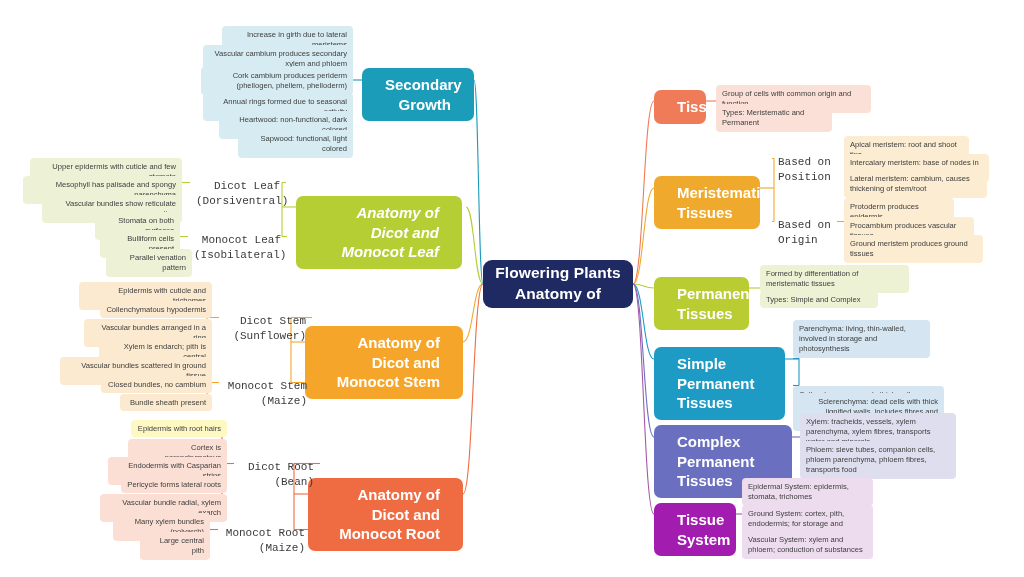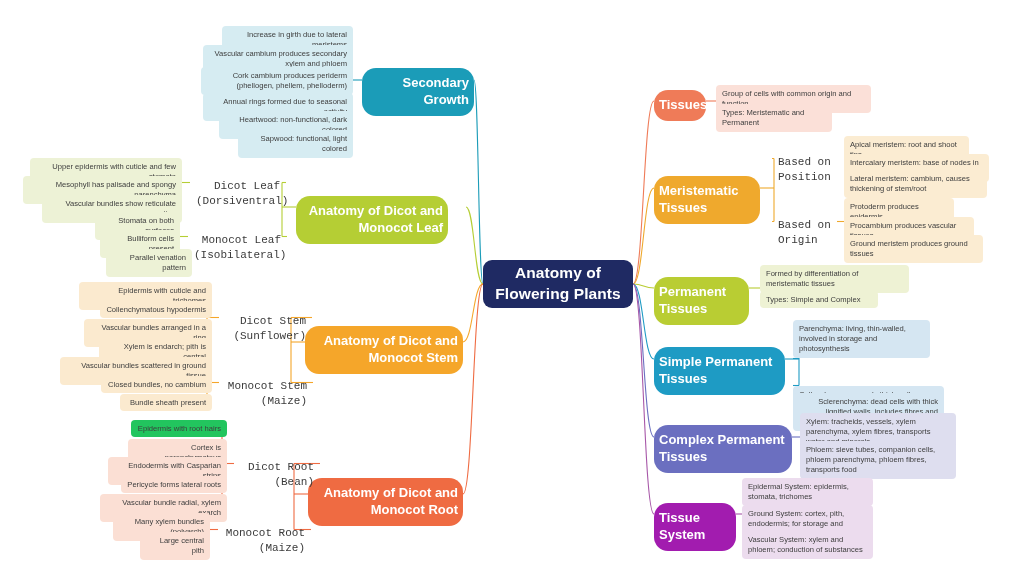--- a/index.html
+++ b/index.html
@@ -21,23 +21,23 @@
     background:#1f2a63;color:#ffffff;
     border-radius:9px;
     font-size:15.5px;font-weight:600;line-height:1.35;
     text-align:center;justify-content:center;
     padding:9px 12px;
     letter-spacing:.1px;
   }
 
   
   .b1{
-    border-radius:14px;color:#ffffff;
-    font-size:13px;font-weight:700;line-height:1.3;
-    padding:7px 5px;
+    border-radius:7px;color:#ffffff;
+    font-size:15px;font-weight:700;line-height:1.3;
+    padding:7px 23px;
   }
 
   
   .b2{
     font-size:11px;color:#3a3a3a;line-height:1.35;
     padding:3px 6px;border-radius:4px;font-family:Liberation Mono, monospace;
   }
 
   
   .b3{
@@ -147,22 +147,22 @@
       <path d="M 633 284 C 643.5 284, 643.5 514, 654 514" fill="none" stroke="#a757a8" stroke-width="1.1"></path>
       <path d="M 750 488.5 L 750 541.5" fill="none" stroke="#a757a8" stroke-width="1.1"></path>
       <path d="M 736 514 C 743 514, 743 514, 750 514" fill="none" stroke="#a757a8" stroke-width="1.1"></path>
       <path d="M 750 488.5 L 742 488.5" fill="none" stroke="#a757a8" stroke-width="1.1"></path>
       <path d="M 750 515.5 L 742 515.5" fill="none" stroke="#a757a8" stroke-width="1.1"></path>
       <path d="M 750 541.5 L 742 541.5" fill="none" stroke="#a757a8" stroke-width="1.1"></path>
     </svg>
   <div id="nodes">
       <div class="node root-node" style="left: 483px; top: 260px; width: 150px; height: 48px; background: rgb(31, 42, 99);">
         <span>
+          <div>Flowering Plants</div>
           <div>Anatomy of</div>
-          <div>Flowering Plants</div>
         </span>
       </div>
       <div class="node b1 l-left" style="left: 362px; top: 68px; width: 112px; min-height: 24px; background: rgb(27, 156, 184); text-align: right;">
         <span>Secondary Growth</span>
       </div>
       <div class="node b3 l-left" style="left: 222px; top: 26px; width: 131px; min-height: 13px; background: rgb(214, 236, 242); text-align: right;">
         <span>Increase in girth due to lateral meristems</span>
       </div>
       <div class="node b3 l-left" style="left: 203px; top: 45px; width: 150px; min-height: 22px; background: rgb(214, 236, 242); text-align: right;">
         <span>Vascular cambium produces secondary xylem and phloem</span>
@@ -172,21 +172,21 @@
       </div>
       <div class="node b3 l-left" style="left: 203px; top: 93px; width: 150px; min-height: 13px; background: rgb(214, 236, 242); text-align: right;">
         <span>Annual rings formed due to seasonal activity</span>
       </div>
       <div class="node b3 l-left" style="left: 219px; top: 111px; width: 134px; min-height: 13px; background: rgb(214, 236, 242); text-align: right;">
         <span>Heartwood: non-functional, dark colored</span>
       </div>
       <div class="node b3 l-left" style="left: 238px; top: 130px; width: 115px; min-height: 13px; background: rgb(214, 236, 242); text-align: right;">
         <span>Sapwood: functional, light colored</span>
       </div>
-      <div class="node b1 l-left" style="left: 296px; top: 196px; width: 152px; min-height: 22px; background: rgb(181, 206, 52); text-align: right;">
+      <div class="node b1 l-left" style="left: 296px; top: 196px; width: 166px; min-height: 22px; background: rgb(181, 206, 52); text-align: right; font-style: italic;">
         <span>Anatomy of Dicot and Monocot Leaf</span>
       </div>
       <div class="node b2 l-left" style="left: 190px; top: 176px; width: 96px; min-height: 13px; background: transparent; text-align: right;">
         <span>Dicot Leaf (Dorsiventral)</span>
       </div>
       <div class="node b3 l-left" style="left: 30px; top: 158px; width: 152px; min-height: 13px; background: rgb(237, 242, 214); text-align: right;">
         <span>Upper epidermis with cuticle and few stomata</span>
       </div>
       <div class="node b3 l-left" style="left: 23px; top: 176px; width: 159px; min-height: 13px; background: rgb(237, 242, 214); text-align: right;">
         <span>Mesophyll has palisade and spongy parenchyma</span>
@@ -235,21 +235,21 @@
       </div>
       <div class="node b3 l-left" style="left: 120px; top: 394px; width: 92px; min-height: 13px; background: rgb(251, 234, 207); text-align: right;">
         <span>Bundle sheath present</span>
       </div>
       <div class="node b1 l-left" style="left: 308px; top: 478px; width: 155px; min-height: 32px; background: rgb(239, 107, 66); text-align: right;">
         <span>Anatomy of Dicot and Monocot Root</span>
       </div>
       <div class="node b2 l-left" style="left: 234px; top: 457px; width: 86px; min-height: 13px; background: transparent; text-align: right;">
         <span>Dicot Root (Bean)</span>
       </div>
-      <div class="node b3 l-left" style="left: 131px; top: 420px; width: 96px; min-height: 13px; background: #22c55e; text-align: right;">
+      <div class="node b3 l-left" style="left: 131px; top: 420px; width: 96px; min-height: 13px; background: #fef9c3; text-align: right;">
         <span>Epidermis with root hairs</span>
       </div>
       <div class="node b3 l-left" style="left: 128px; top: 439px; width: 99px; min-height: 13px; background: rgb(251, 223, 212); text-align: right;">
         <span>Cortex is parenchymatous</span>
       </div>
       <div class="node b3 l-left" style="left: 108px; top: 457px; width: 119px; min-height: 13px; background: rgb(251, 223, 212); text-align: right;">
         <span>Endodermis with Casparian strips</span>
       </div>
       <div class="node b3 l-left" style="left: 121px; top: 476px; width: 106px; min-height: 13px; background: rgb(251, 223, 212); text-align: right;">
         <span>Pericycle forms lateral roots</span>

